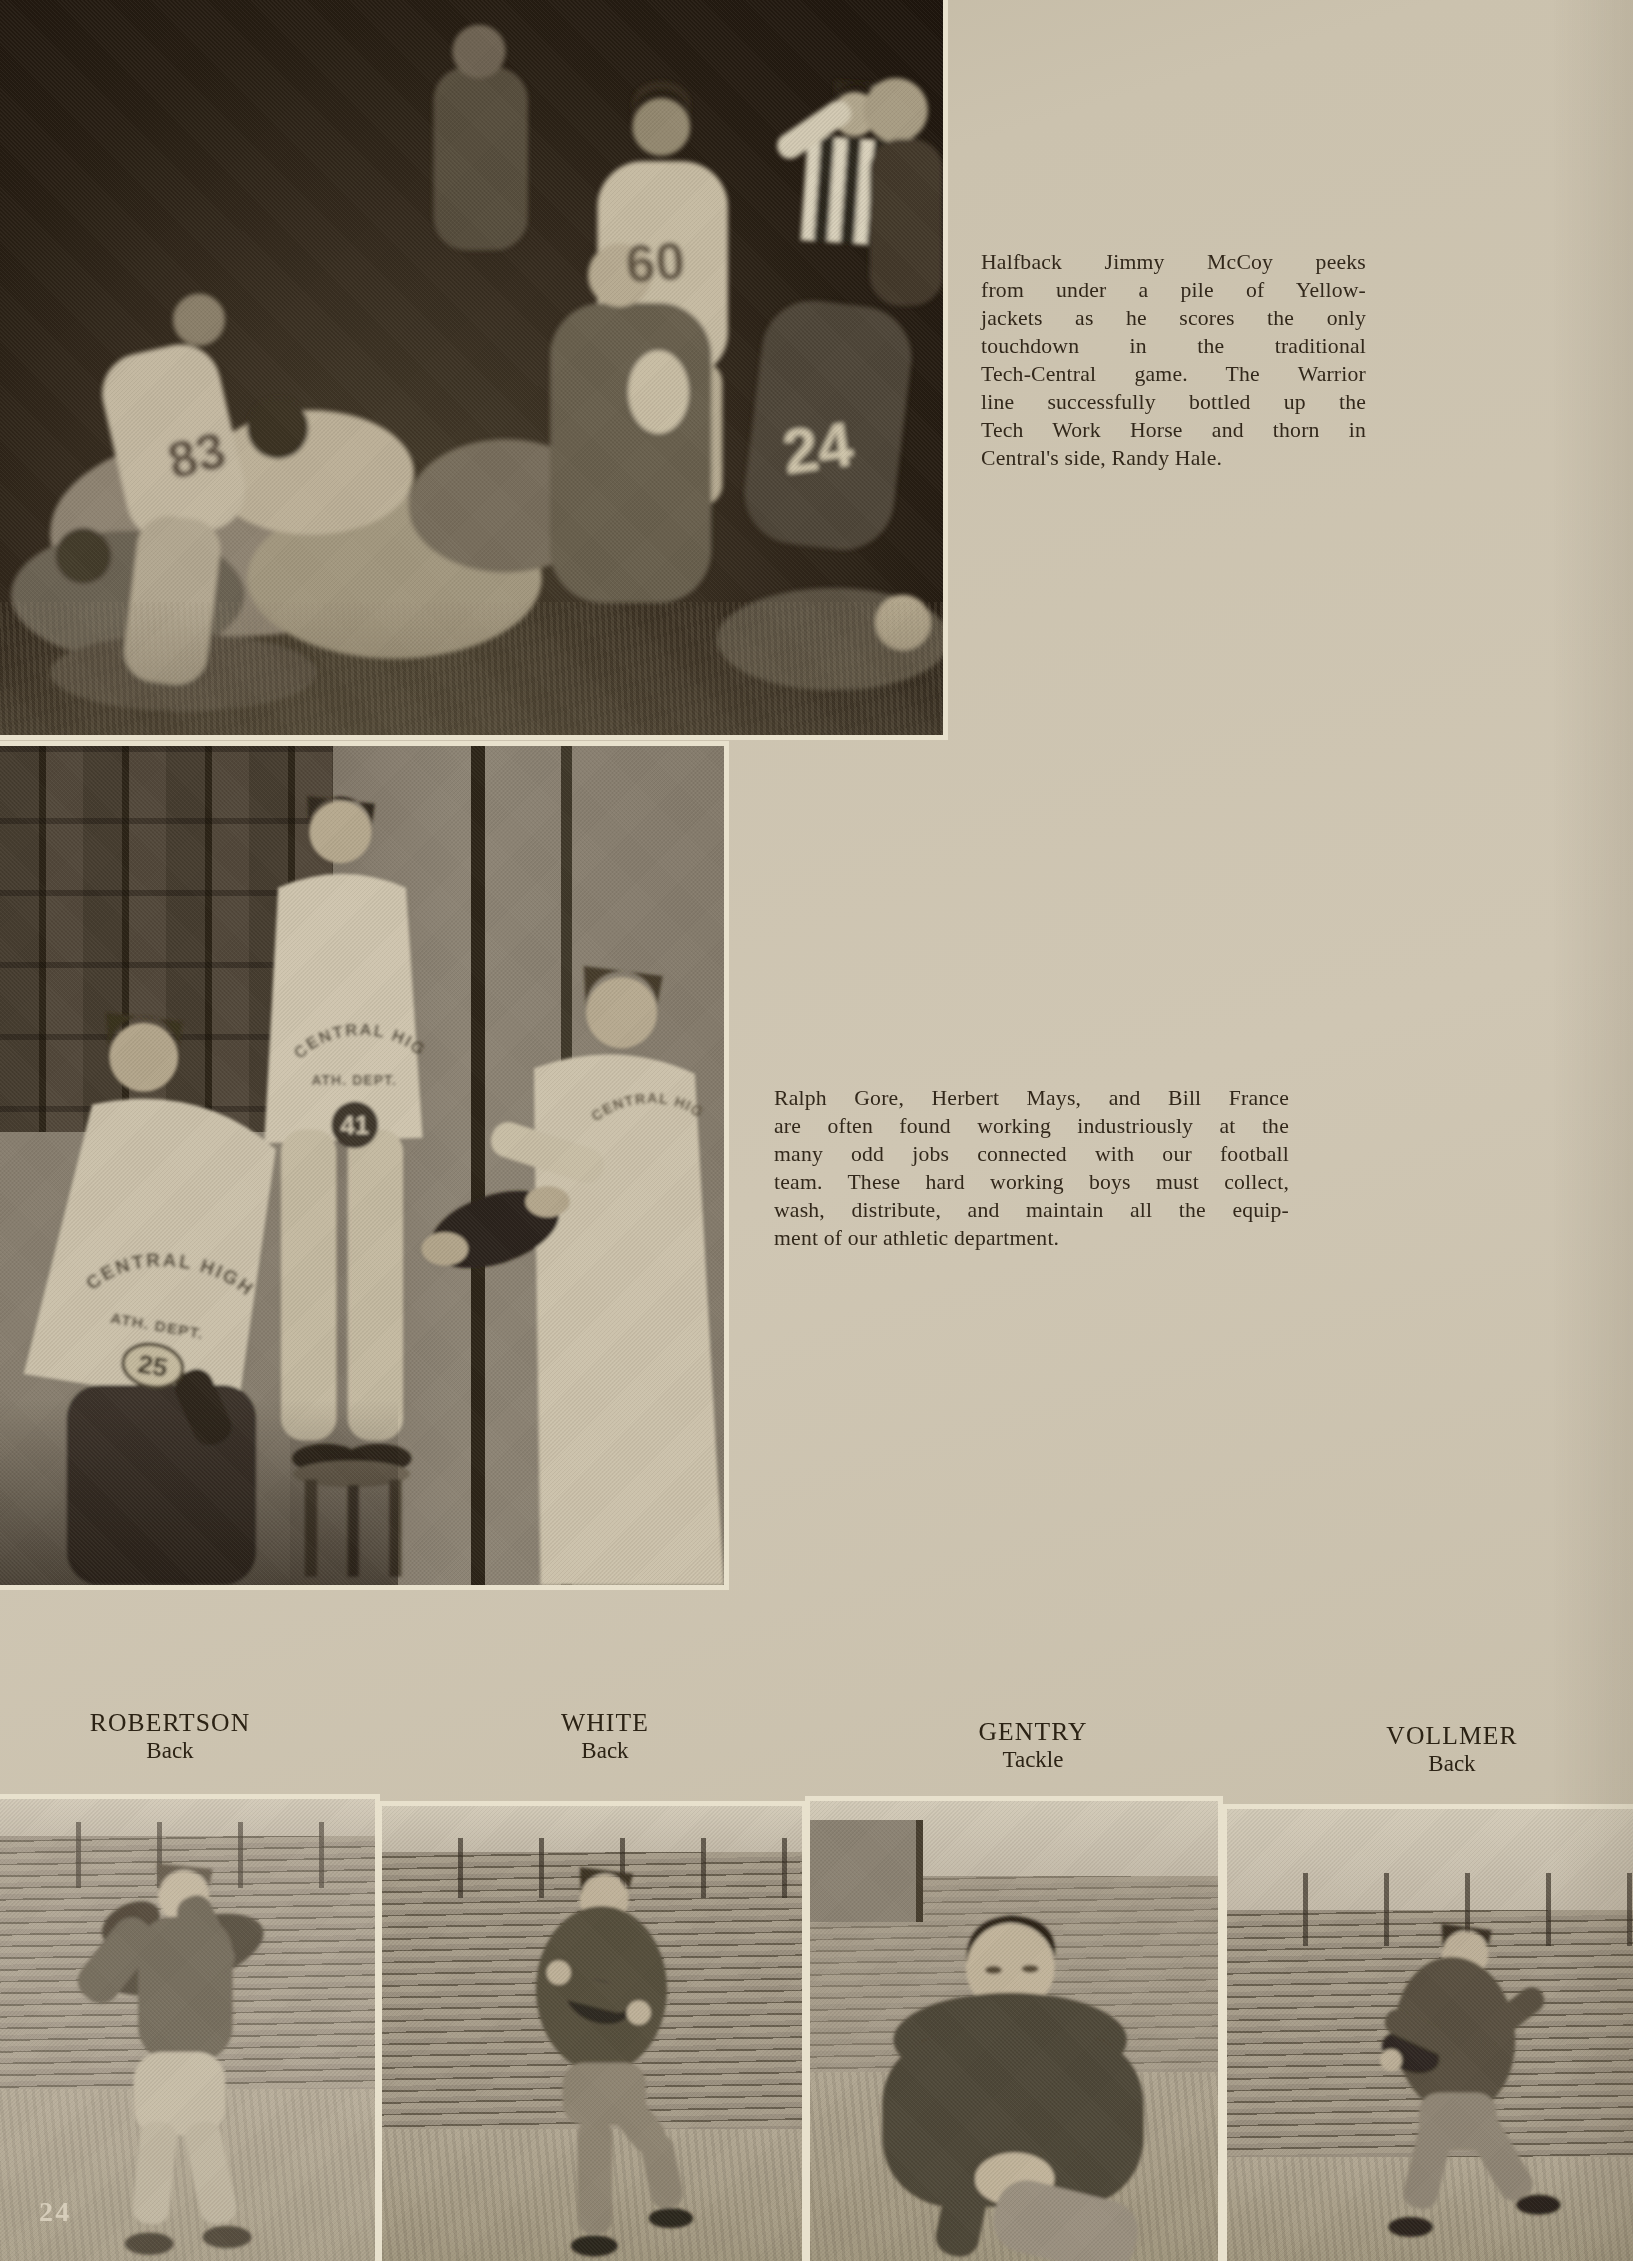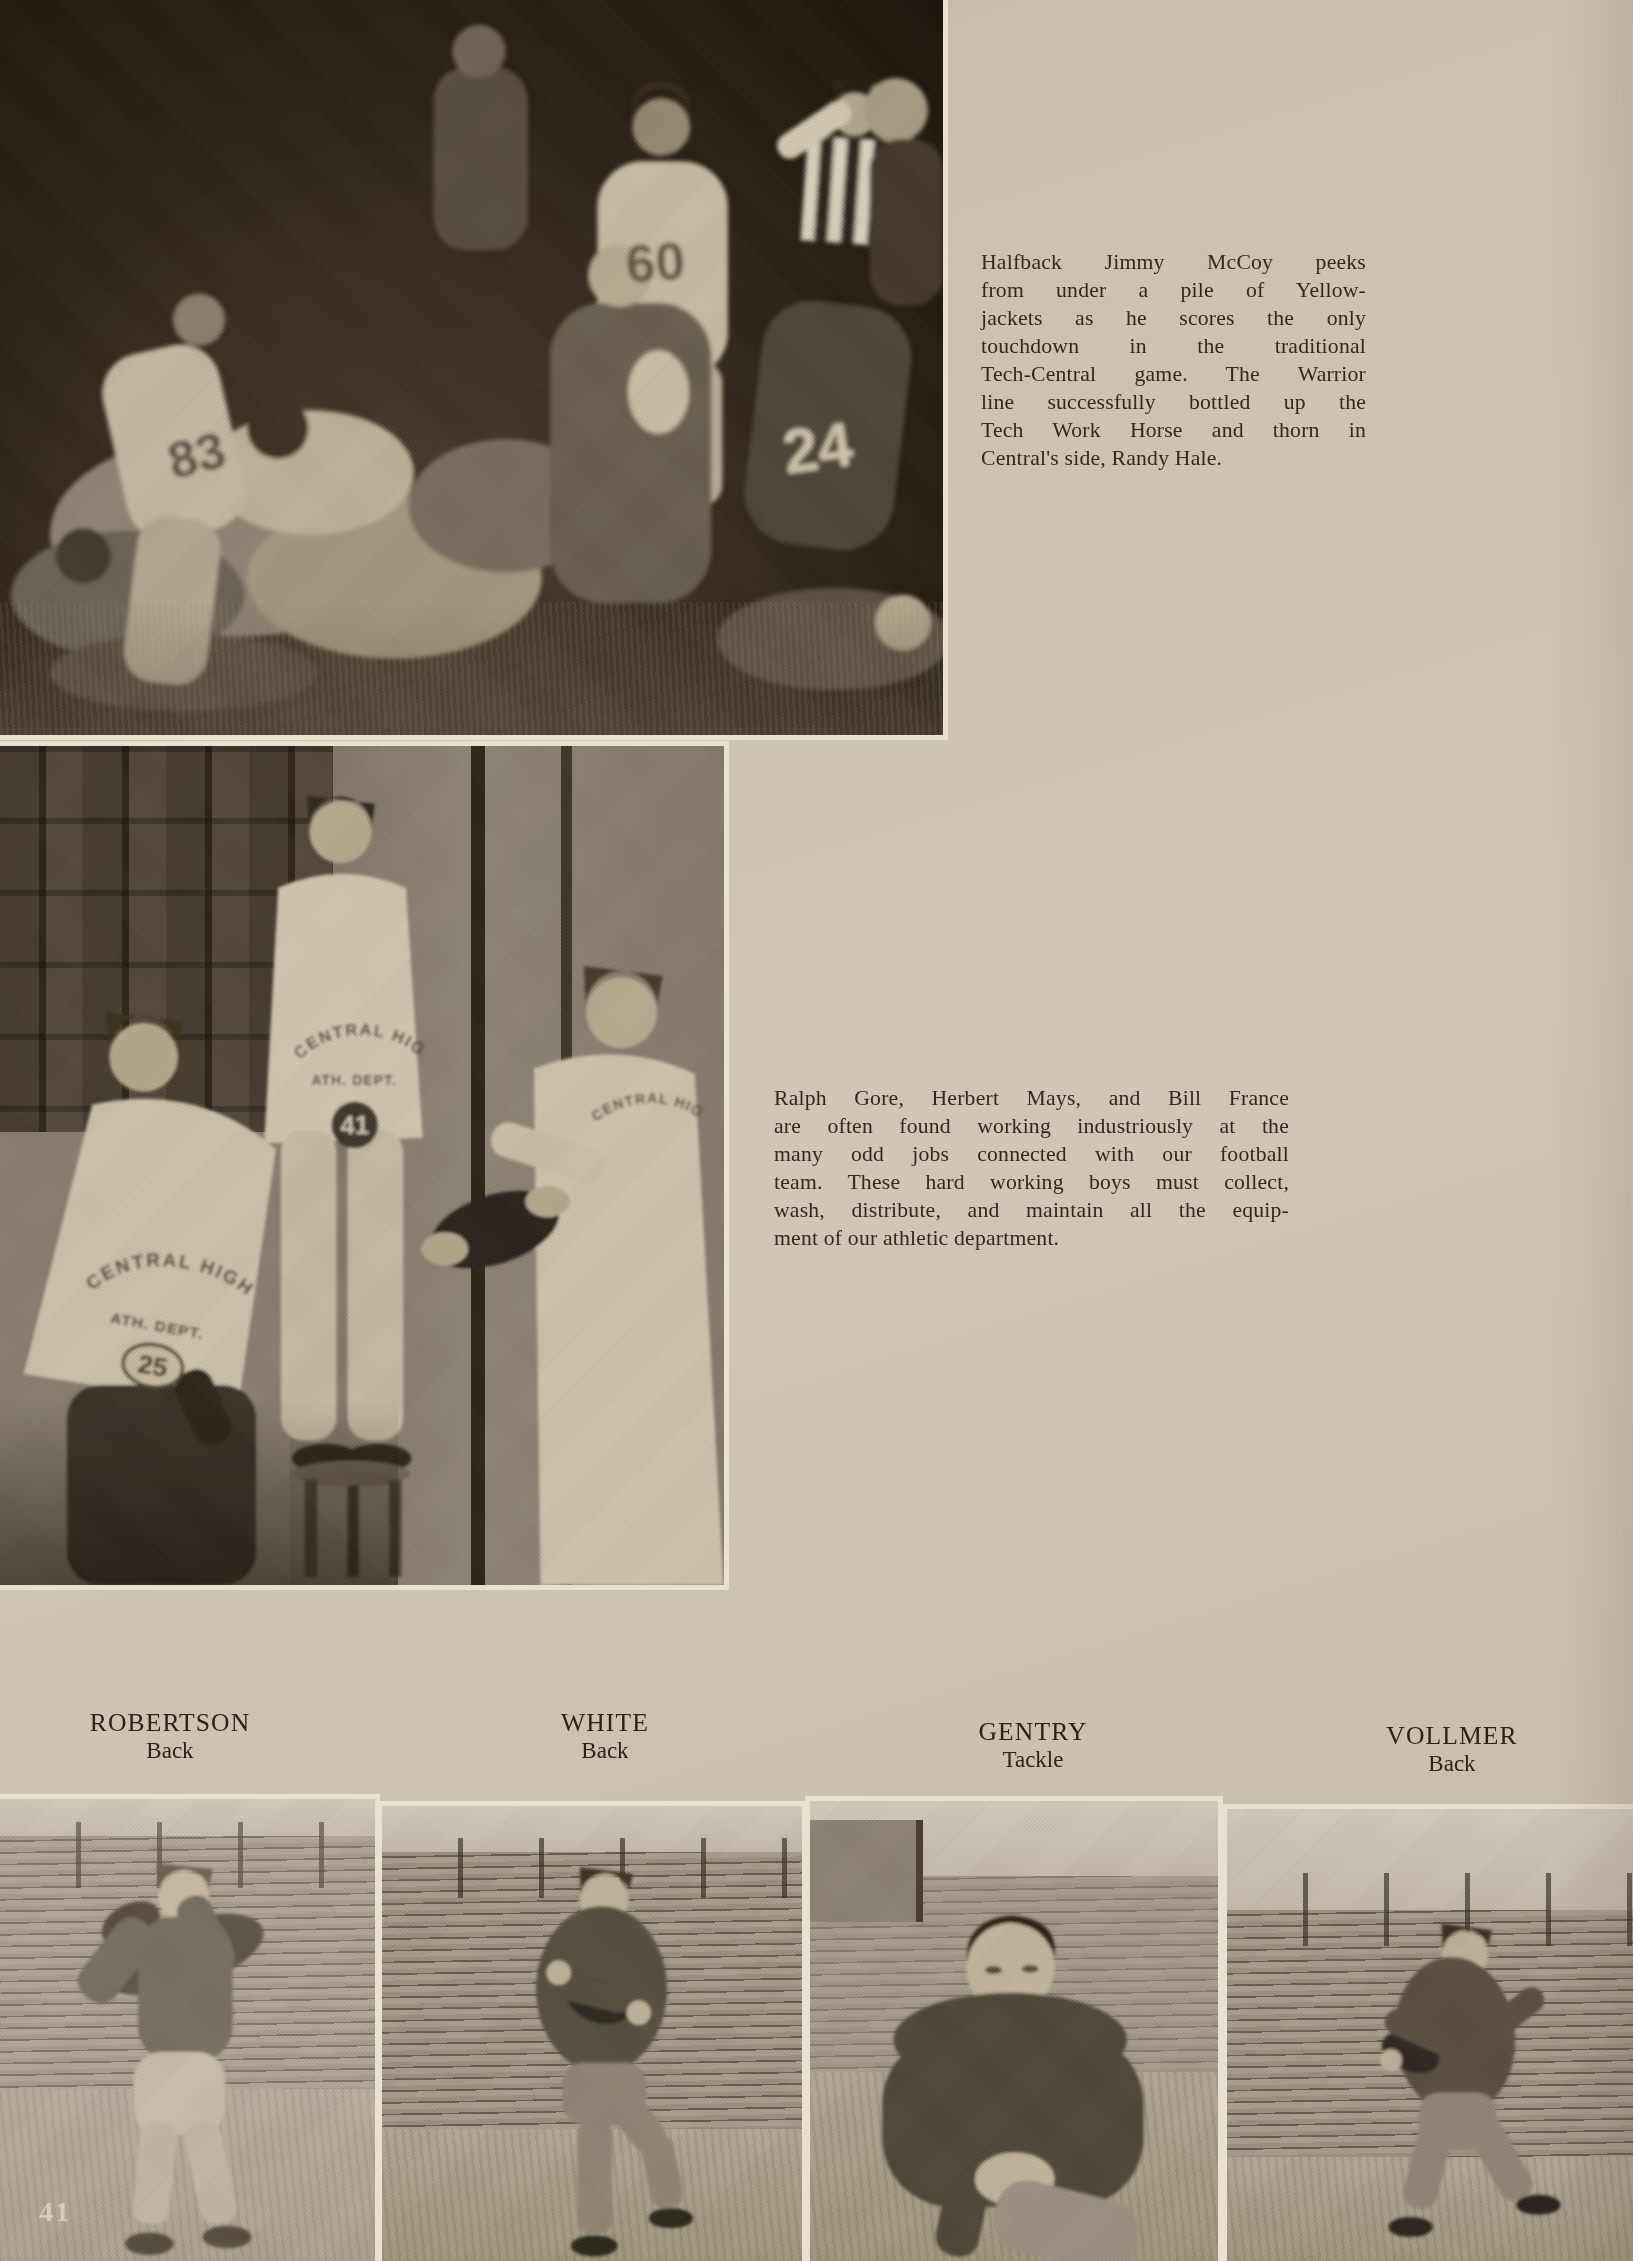--- a/index.html
+++ b/index.html
@@ -355,15 +355,15 @@
       <rect x="345" y="510" width="140" height="105" rx="36" fill="#8f8575"></rect>
       <rect x="330" y="560" width="62" height="160" rx="26" fill="#8f8575" transform="rotate(14 361 640)"></rect>
       <rect x="460" y="545" width="62" height="165" rx="26" fill="#8f8575" transform="rotate(-30 491 627)"></rect>
       <ellipse cx="330" cy="752" rx="40" ry="18" fill="#2b241a"></ellipse>
       <ellipse cx="560" cy="712" rx="40" ry="18" fill="#2b241a"></ellipse>
     </g>
   </svg>
   <div class="halftone"></div>
 </div>
 
-<div class="page-number">41</div>
+<div class="page-number">24</div>
 <div class="gutter"></div>
 
 
 </body></html>

